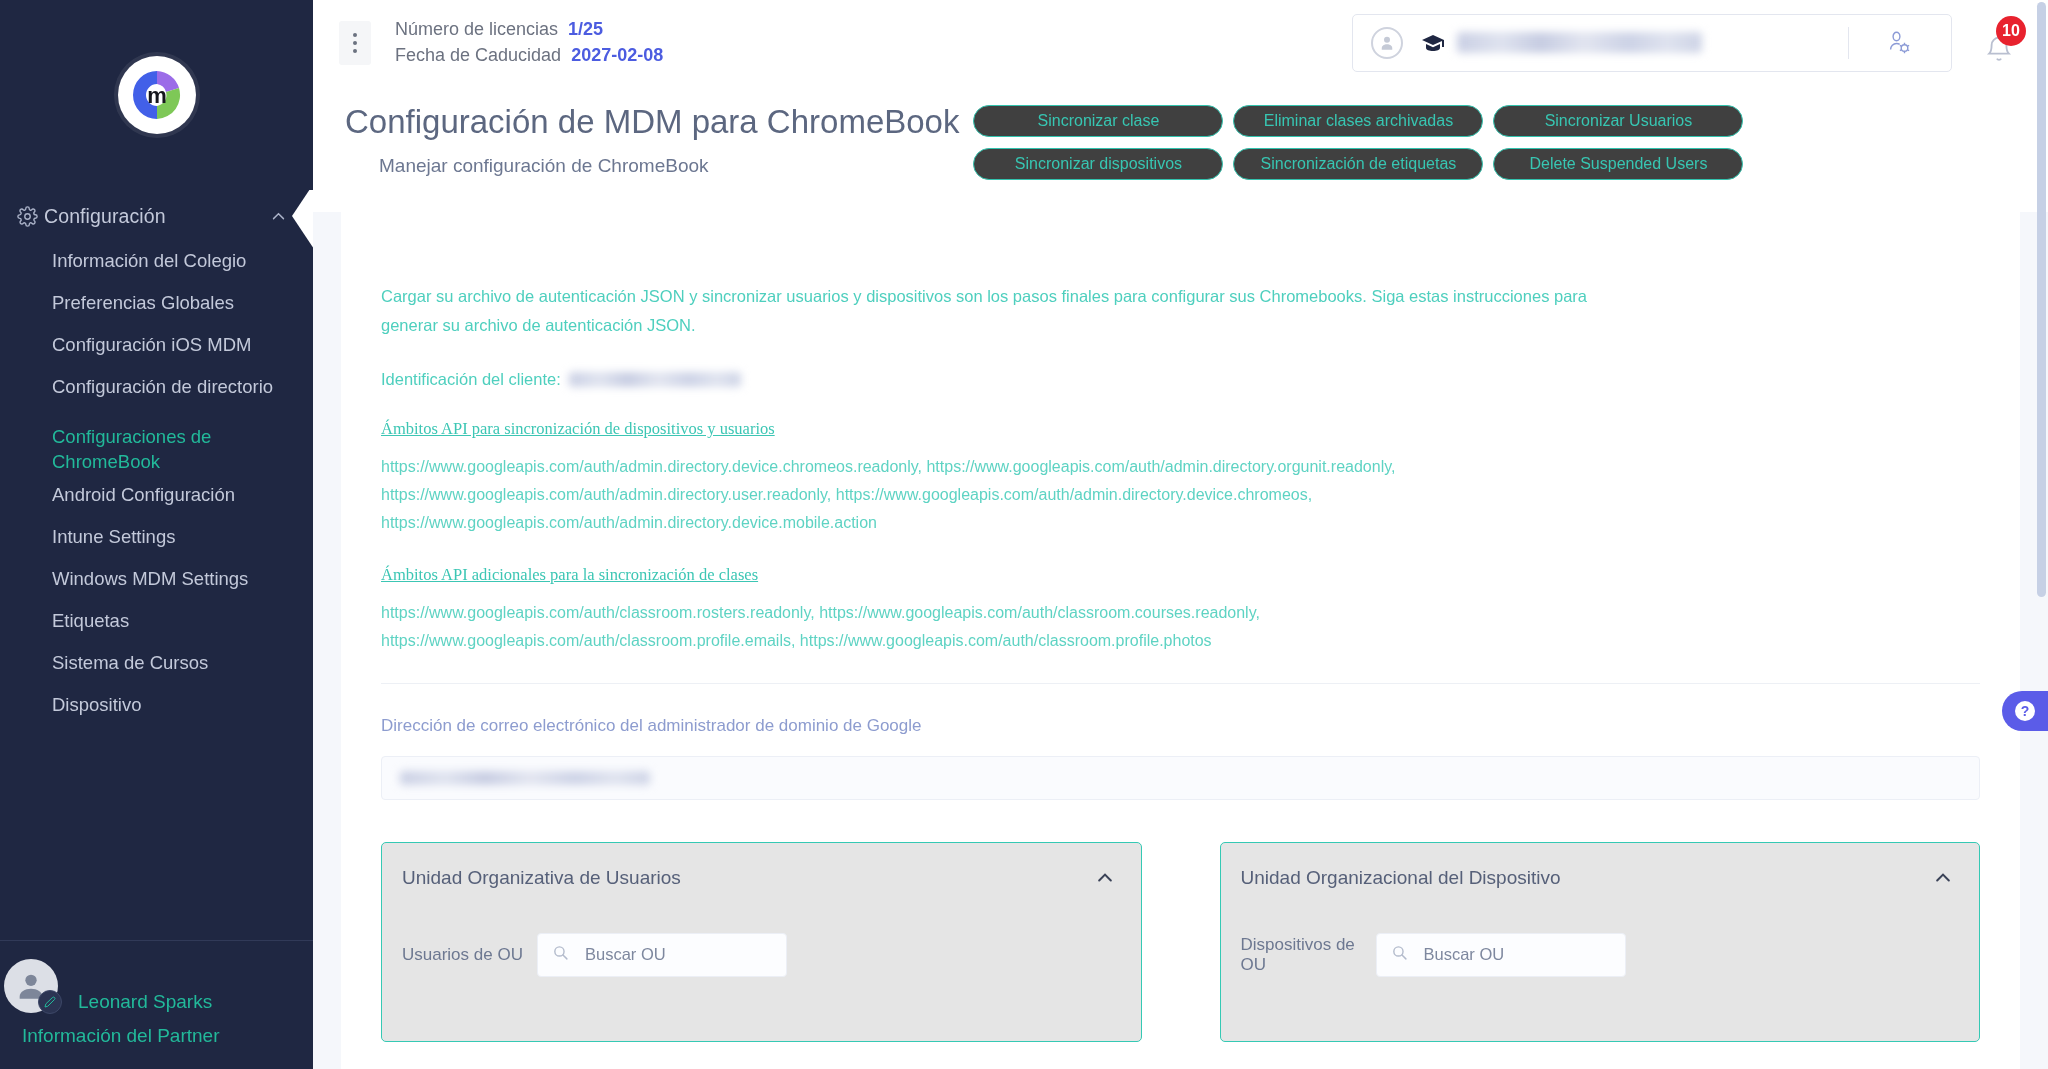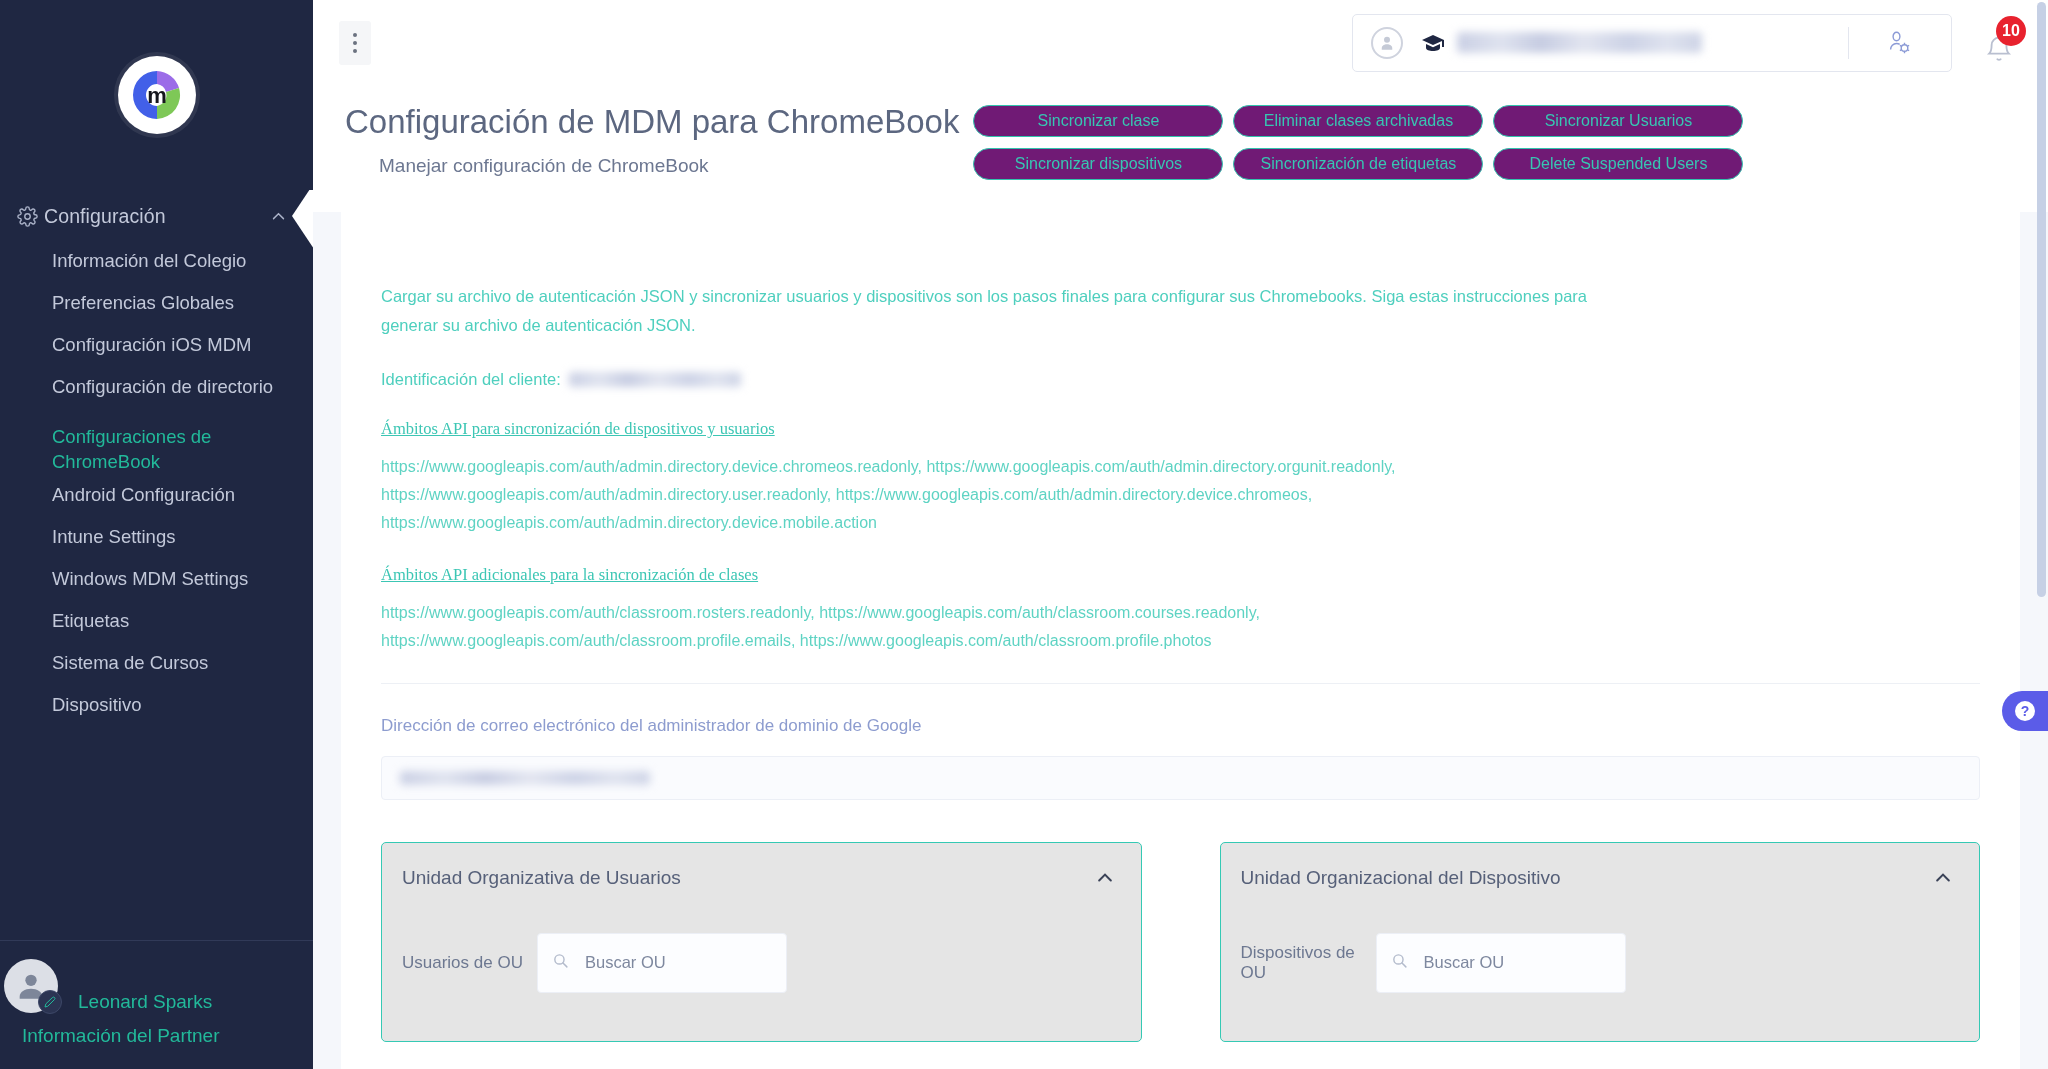--- a/index.html
+++ b/index.html
@@ -134,21 +134,21 @@
   .page-sub { font-size: 19px; color: #6c7791; margin-top: 14px; padding-left: 34px; white-space: nowrap; }
   .btn-grid {
     margin-left: 14px;
     display: grid; grid-template-columns: repeat(3, 250px);
     gap: 11px 10px; padding-top: 6px;
   }
   .pill {
     height: 32px; border: 1px solid #32c3ae; border-radius: 17px;
     color: #37c6b2; font-size: 16px;
     display: flex; align-items: center; justify-content: center;
-    background: #701a75; white-space: nowrap; cursor: pointer;
+    background: #404040; white-space: nowrap; cursor: pointer;
   }
 
   .content-area {
     position: absolute; left: 0; right: 0; top: 212px; bottom: 0;
     background: #f5f7fb; padding: 0 28px 0 28px;
     overflow: hidden;
   }
   .card {
     background: #ffffff; min-height: 900px;
     padding: 70px 40px 40px 40px;
@@ -178,21 +178,21 @@
     flex: 1 1 0; border: 1.6px solid #35c9b4; border-radius: 5px;
     padding: 24px 26px 30px 20px; background: #e5e5e5;
     min-height: 200px;
   }
   .ou-head { display: flex; align-items: center; justify-content: space-between; }
   .ou-title { font-size: 19px; color: #566079; }
   .ou-chev { color: #3a4257; display:flex; align-items:center; }
   .ou-body { display: flex; align-items: center; margin-top: 44px; }
   .ou-field-label { font-size: 17px; color: #6d7891; width: 135px; flex: 0 0 135px; }
   .ou-search {
-    flex: 0 0 250px; height: 60px;
+    flex: 0 0 250px; height: 44px;
     border: 1px solid #eceff6; background: #fcfdff; border-radius: 4px;
     display: flex; align-items: center; padding: 0 14px; gap: 16px;
   }
   .ou-search .ph { color: #7e889f; font-size: 16.5px; }
 
   .help-btn {
     position: absolute; right: 0; bottom: 338px;
     width: 46px; height: 40px; border-radius: 20px 0 0 20px;
     background: #5b5ce8; display: flex; align-items: center; justify-content: center;
     cursor: pointer;
@@ -301,20 +301,28 @@
   </aside>
 
   <section class="main">
 
     <header class="topbar">
       <div class="kebab">
           <i></i>
           <i></i>
           <i></i>
         </div>
+      <div class="license-block">
+        <div class="license-row">
+          <span>Número de licencias</span><b>1/25</b>
+        </div>
+        <div class="license-row">
+          <span>Fecha de Caducidad</span><b>2027-02-08</b>
+        </div>
+      </div>
       <div class="topbar-spacer"></div>
 
       <div class="acct-box">
         <span class="acct-avatar">
           <svg width="18" height="18" viewBox="0 0 24 24" fill="#c5cad6">
               <circle cx="12" cy="7.5" r="4"></circle>
               <path d="M12 13.5c-4 0-7 2.2-7 5V21h14v-2.5c0-2.8-3-5-7-5z"></path>
             </svg>
         </span>
         <span class="cap-icon">

